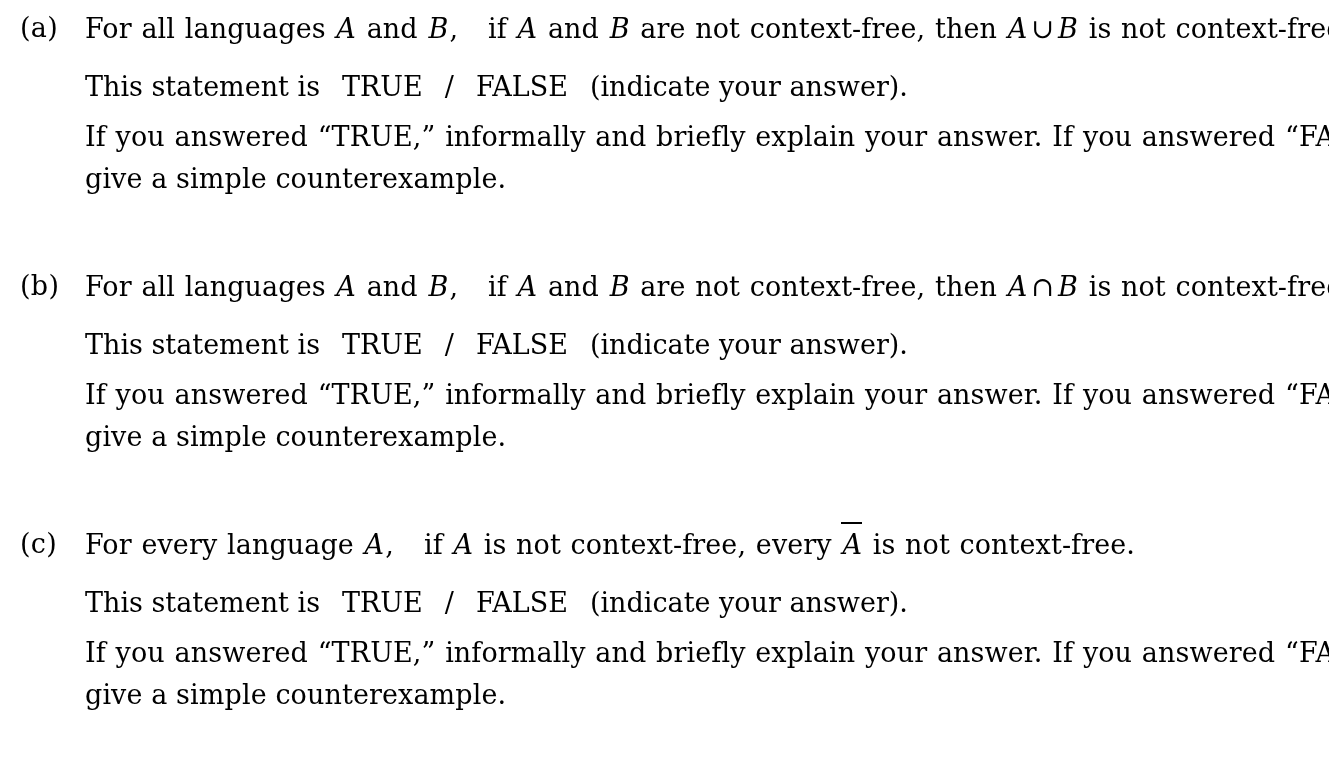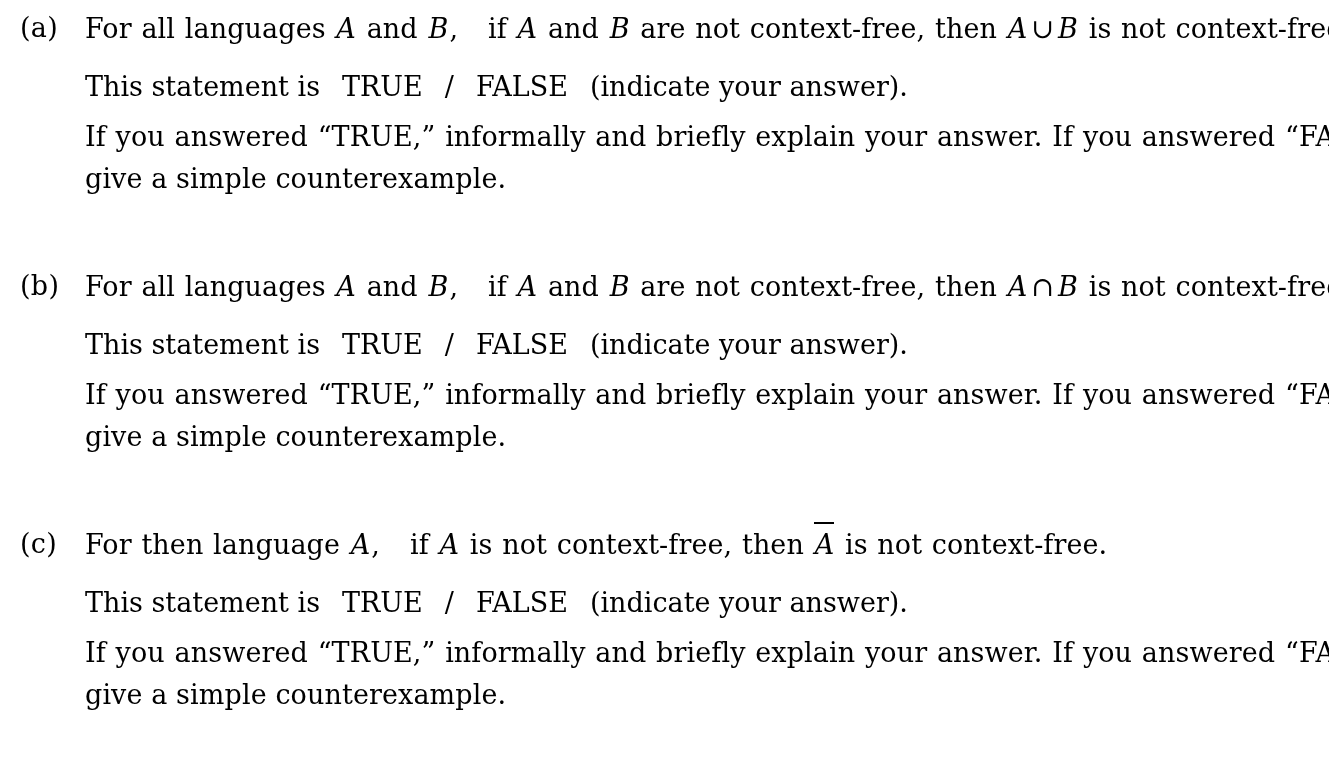--- a/index.html
+++ b/index.html
@@ -117,21 +117,21 @@
     <p class="statement last-justified"><span>For all languages</span> <span class="mathvar">A</span> <span>and</span> <span class="mathvar">B</span><span>,</span><span class="gap-xwide"></span><span>if</span> <span class="mathvar">A</span> <span>and</span> <span class="mathvar">B</span> <span>are not context-free, then</span> <span class="mathvar">A</span><span class="op">∩</span><span class="mathvar">B</span> <span>is not context-free.</span></p>
 
     <div class="answer-block">
       <p class="tf-line"><span>This statement is</span><span class="gap-wide"></span><span>TRUE</span><span class="gap-wide"></span><span>/</span><span class="gap-wide"></span><span>FALSE</span><span class="gap-wide"></span><span>(indicate your answer).</span></p>
       <p class="explain-line">If you answered “TRUE,” informally and briefly explain your answer.  If you answered “FALSE,” give a simple counterexample.</p>
     </div>
   </div>
 
   <div class="problem-item blk-c">
     <span class="item-label">(c)</span>
-    <p class="statement" style="text-align:left;"><span>For then language</span> <span class="mathvar">A</span><span>,</span><span class="gap-xwide"></span><span>if</span> <span class="mathvar">A</span> <span>is not context-free, then</span> <span class="overline">A</span> <span>is not context-free.</span></p>
+    <p class="statement" style="text-align:left;"><span>For every language</span> <span class="mathvar">A</span><span>,</span><span class="gap-xwide"></span><span>if</span> <span class="mathvar">A</span> <span>is not context-free, every</span> <span class="overline">A</span> <span>is not context-free.</span></p>
 
     <div class="answer-block">
       <p class="tf-line"><span>This statement is</span><span class="gap-wide"></span><span>TRUE</span><span class="gap-wide"></span><span>/</span><span class="gap-wide"></span><span>FALSE</span><span class="gap-wide"></span><span>(indicate your answer).</span></p>
       <p class="explain-line">If you answered “TRUE,” informally and briefly explain your answer.  If you answered “FALSE,” give a simple counterexample.</p>
     </div>
   </div>
 
 </div>
 
 </body></html>

